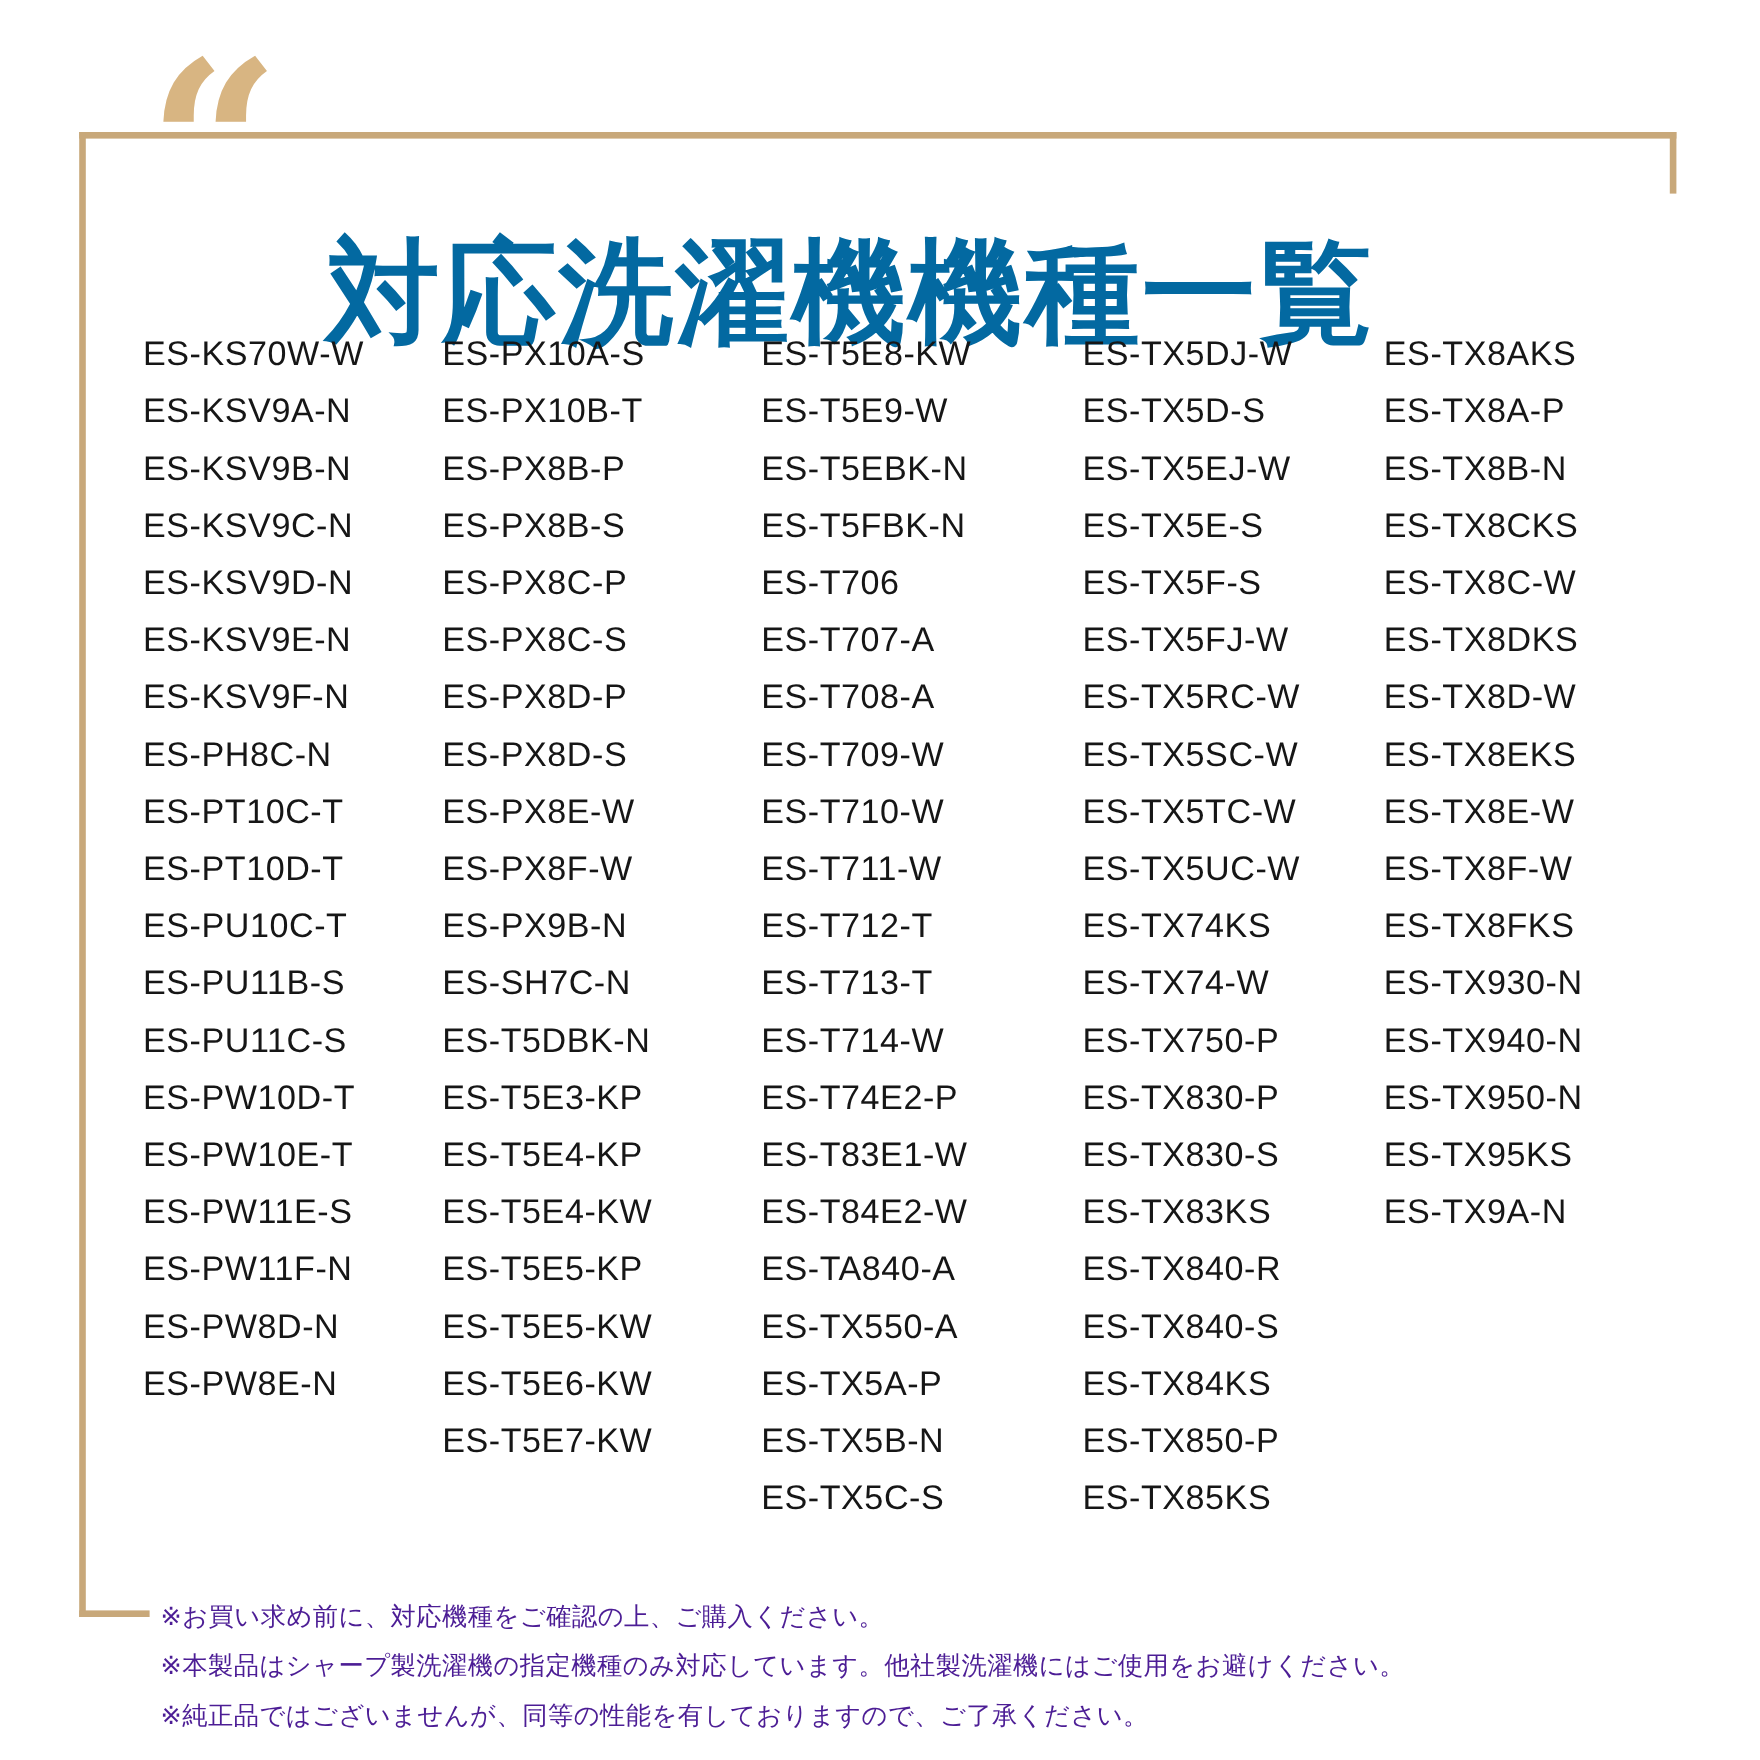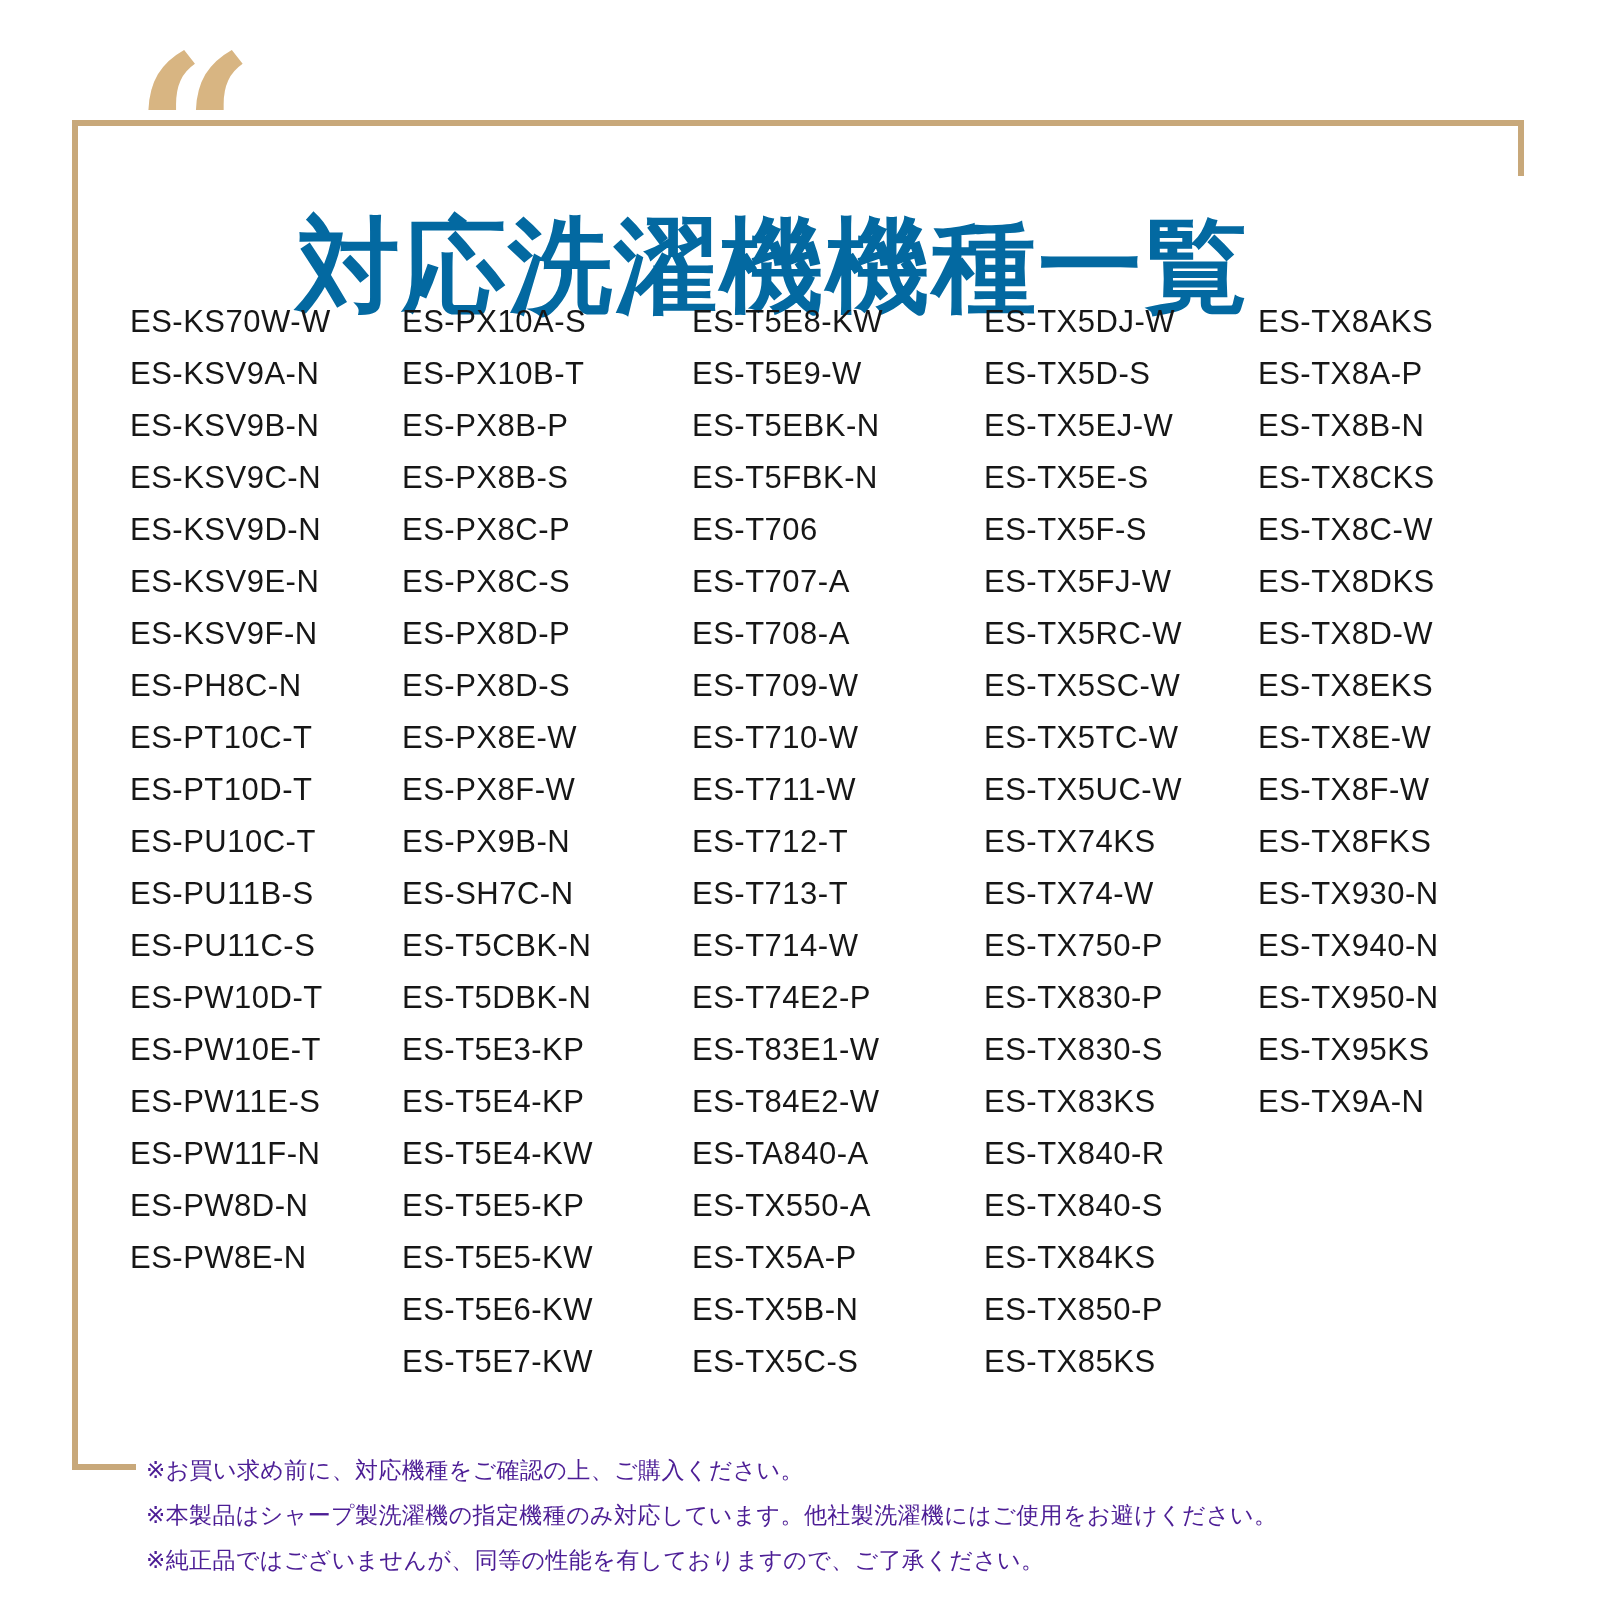--- a/index.html
+++ b/index.html
@@ -171,21 +171,20 @@
       <div class="model">ES-PX8B-P</div>
       <div class="model">ES-PX8B-S</div>
       <div class="model">ES-PX8C-P</div>
       <div class="model">ES-PX8C-S</div>
       <div class="model">ES-PX8D-P</div>
       <div class="model">ES-PX8D-S</div>
       <div class="model">ES-PX8E-W</div>
       <div class="model">ES-PX8F-W</div>
       <div class="model">ES-PX9B-N</div>
       <div class="model">ES-SH7C-N</div>
-      <div class="model">ES-T5CBK-N</div>
       <div class="model">ES-T5DBK-N</div>
       <div class="model">ES-T5E3-KP</div>
       <div class="model">ES-T5E4-KP</div>
       <div class="model">ES-T5E4-KW</div>
       <div class="model">ES-T5E5-KP</div>
       <div class="model">ES-T5E5-KW</div>
       <div class="model">ES-T5E6-KW</div>
       <div class="model">ES-T5E7-KW</div>
     </div>
 

